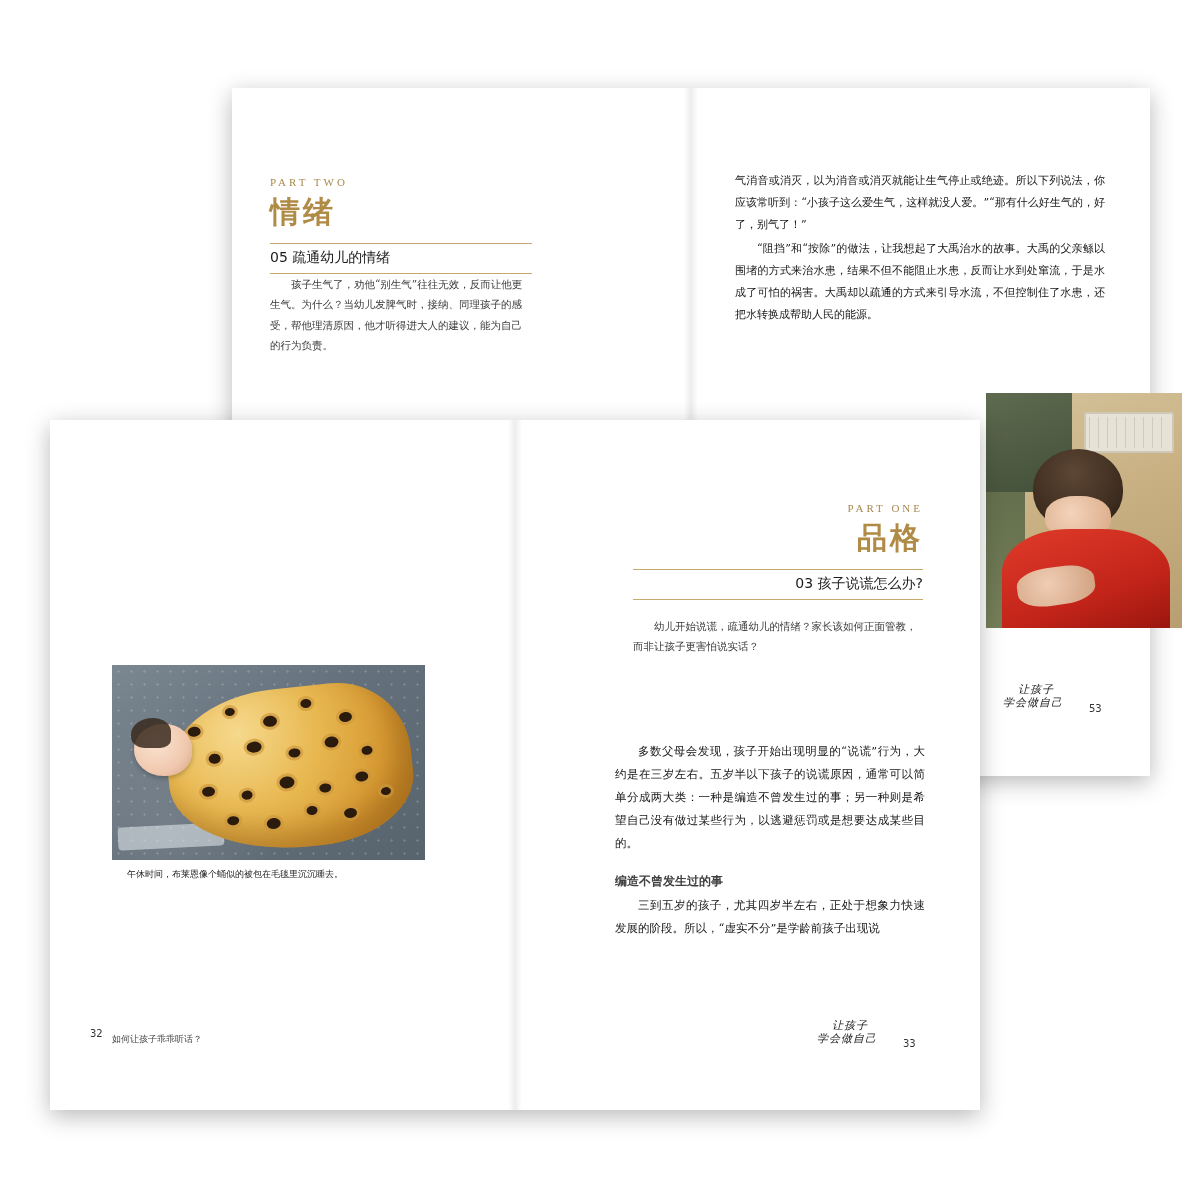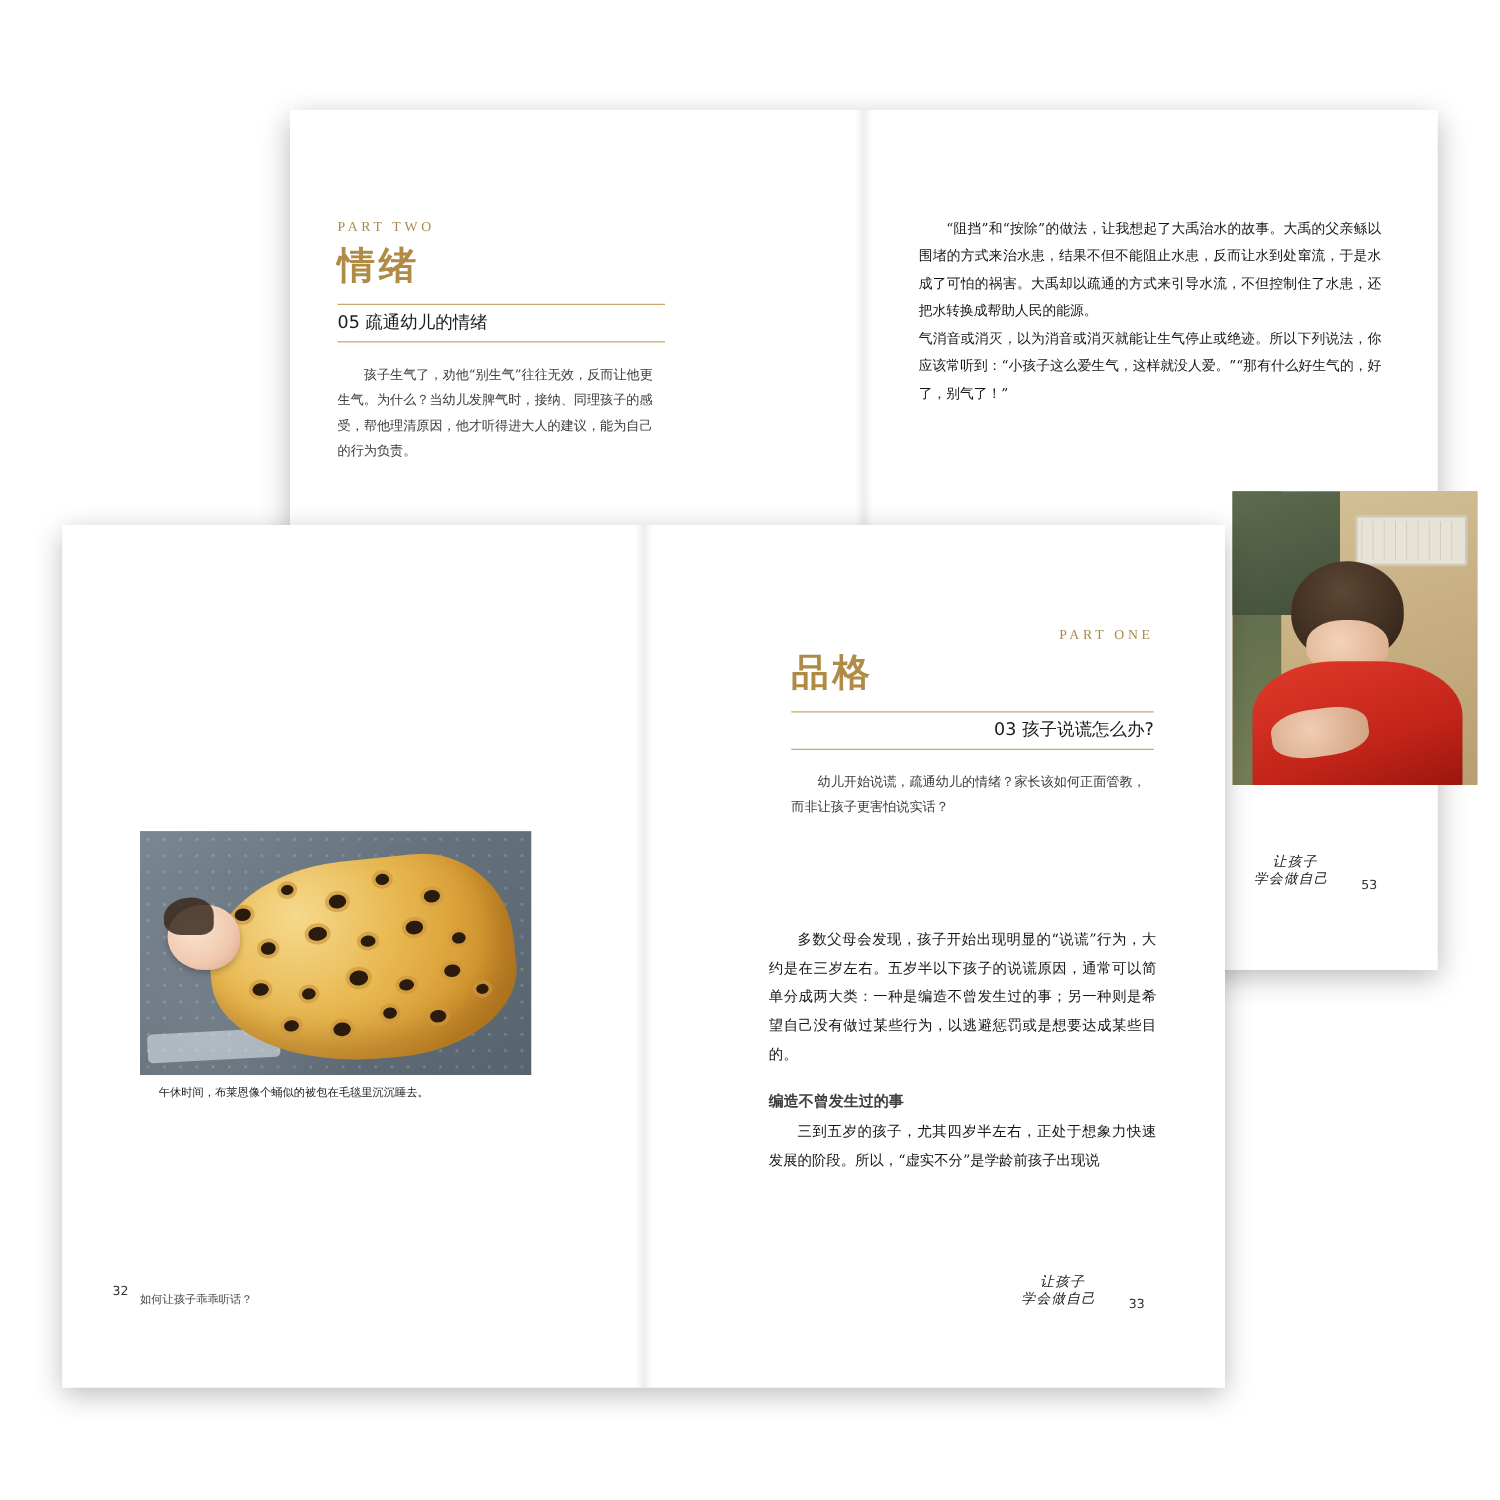--- a/index.html
+++ b/index.html
@@ -297,28 +297,28 @@
 
 <div class="stage">
 
   <div class="spread" id="spread-back">
 
     <div class="page page-left">
       <div style="position:absolute;left:38px;top:88px;width:300px;">
         <div class="part-label">PART TWO</div>
         <div class="part-title" style="font-size:30px;margin-top:4px;">情绪</div>
         <div class="chapter-line" style="font-size:14px;margin-top:10px;width:262px;">05 疏通幼儿的情绪</div>
-        <div class="lead" style="font-size:10.5px;margin-top:16px;width:258px;text-indent:21px;">孩子生气了，劝他“别生气”往往无效，反而让他更生气。为什么？当幼儿发脾气时，接纳、同理孩子的感受，帮他理清原因，他才听得进大人的建议，能为自己的行为负责。</div>
+        <div class="lead" style="font-size:10.5px;margin-top:0;width:258px;text-indent:21px;">孩子生气了，劝他“别生气”往往无效，反而让他更生气。为什么？当幼儿发脾气时，接纳、同理孩子的感受，帮他理清原因，他才听得进大人的建议，能为自己的行为负责。</div>
       </div>
     </div>
 
     <div class="page page-right">
       <div style="position:absolute;left:44px;top:82px;width:370px;">
+        <div class="body-col" style="font-size:11px;">气消音或消灭，以为消音或消灭就能让生气停止或绝迹。所以下列说法，你应该常听到：“小孩子这么爱生气，这样就没人爱。”“那有什么好生气的，好了，别气了！”</div>
         <div class="body-col" style="font-size:11px;text-indent:22px;margin-top:2px;">“阻挡”和“按除”的做法，让我想起了大禹治水的故事。大禹的父亲鲧以围堵的方式来治水患，结果不但不能阻止水患，反而让水到处窜流，于是水成了可怕的祸害。大禹却以疏通的方式来引导水流，不但控制住了水患，还把水转换成帮助人民的能源。</div>
-        <div class="body-col" style="font-size:11px;">气消音或消灭，以为消音或消灭就能让生气停止或绝迹。所以下列说法，你应该常听到：“小孩子这么爱生气，这样就没人爱。”“那有什么好生气的，好了，别气了！”</div>
       </div>
 
       <div class="photo" id="photo-boy">
         <div class="room-bg"></div>
         <div class="photo-left-strip"></div>
         <div class="room-window"></div>
         <div class="shelf"></div>
         <div class="boy-head"></div>
         <div class="boy-face"></div>
         <div class="boy-shirt"></div>
@@ -373,21 +373,21 @@
 
       <div class="caption">午休时间，布莱恩像个蛹似的被包在毛毯里沉沉睡去。</div>
 
       <div class="folio" style="left:40px;top:608px;font-size:10px;">32</div>
       <div class="running-head" style="left:62px;top:613px;">如何让孩子乖乖听话？</div>
     </div>
 
     <div class="page page-right">
       <div style="position:absolute;left:118px;top:82px;width:300px;text-align:left;">
         <div class="part-label" style="text-align:right;width:290px;">PART ONE</div>
-        <div class="part-title" style="font-size:30px;margin-top:4px;text-align:left;width:290px;">品格</div>
+        <div class="part-title" style="font-size:30px;margin-top:4px;text-align:right;width:290px;">品格</div>
         <div class="chapter-line" style="font-size:14px;margin-top:10px;width:290px;text-align:right;">03 孩子说谎怎么办?</div>
         <div class="lead" style="font-size:10.5px;margin-top:16px;width:290px;text-indent:21px;">幼儿开始说谎，疏通幼儿的情绪？家长该如何正面管教，而非让孩子更害怕说实话？</div>
       </div>
 
       <div style="position:absolute;left:100px;top:320px;width:310px;">
         <div class="body-col" style="font-size:11.5px;text-indent:23px;">多数父母会发现，孩子开始出现明显的“说谎”行为，大约是在三岁左右。五岁半以下孩子的说谎原因，通常可以简单分成两大类：一种是编造不曾发生过的事；另一种则是希望自己没有做过某些行为，以逃避惩罚或是想要达成某些目的。</div>
         <div class="sub-head" style="font-size:12px;margin-top:18px;">编造不曾发生过的事</div>
         <div class="body-col" style="font-size:11.5px;text-indent:23px;margin-top:4px;">三到五岁的孩子，尤其四岁半左右，正处于想象力快速发展的阶段。所以，“虚实不分”是学龄前孩子出现说</div>
       </div>
 

